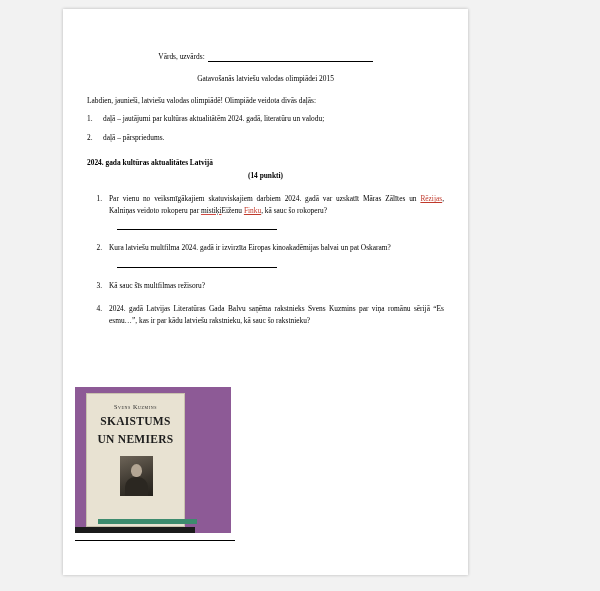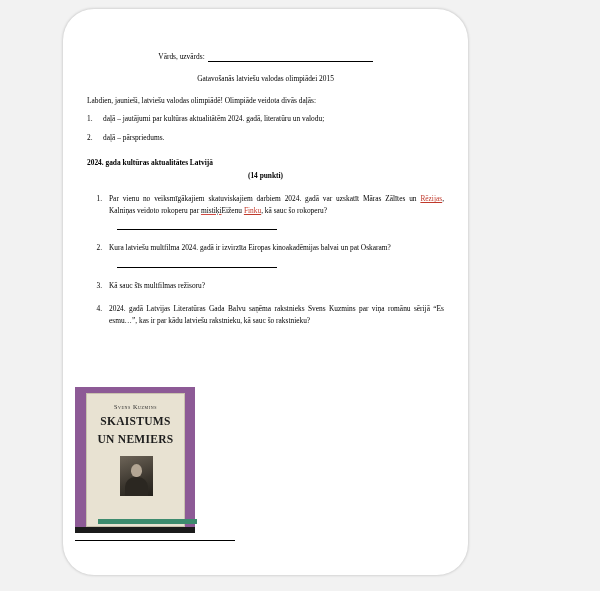--- a/index.html
+++ b/index.html
@@ -16,21 +16,20 @@
   .page {
     position: absolute;
     left: 63px;
     top: 9px;
     width: 405px;
     height: 566px;
     background: #ffffff;
     box-shadow: 0 0 3px rgba(0,0,0,0.25);
     box-sizing: border-box;
     padding: 28px 24px 0 24px;
-    border-radius: 31px;
   }
   .doc {
     font-size: 7.4px;
     line-height: 1.55;
     color: #000;
   }
   .name-line {
     text-align: center;
     margin: 14px 0 0 0;
     font-size: 7.4px;
@@ -110,20 +109,21 @@
     text-decoration: underline;
     text-decoration-color: #c0392b;
   }
   .book {
     position: absolute;
     left: 75px;
     top: 387px;
     width: 120px;
     height: 146px;
     background: #8d5a96;
+    padding-left: 36px;
   }
   .book-inner {
     position: absolute;
     left: 11px;
     top: 6px;
     width: 99px;
     height: 134px;
     background: #e8e2d2;
     box-sizing: border-box;
     border: 1px solid #c9c2ae;

